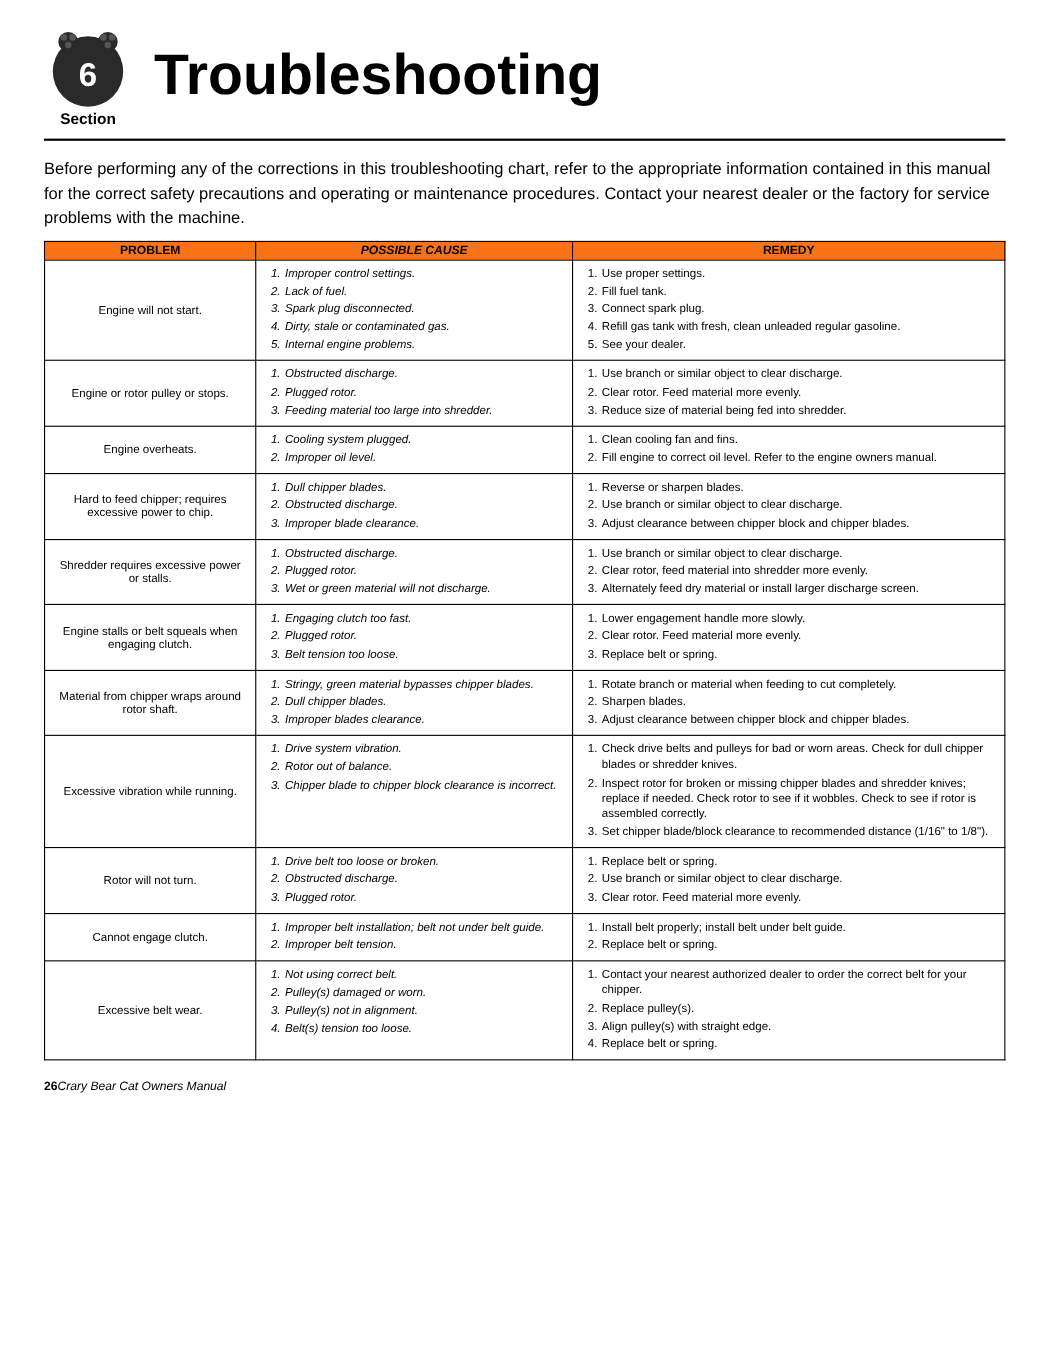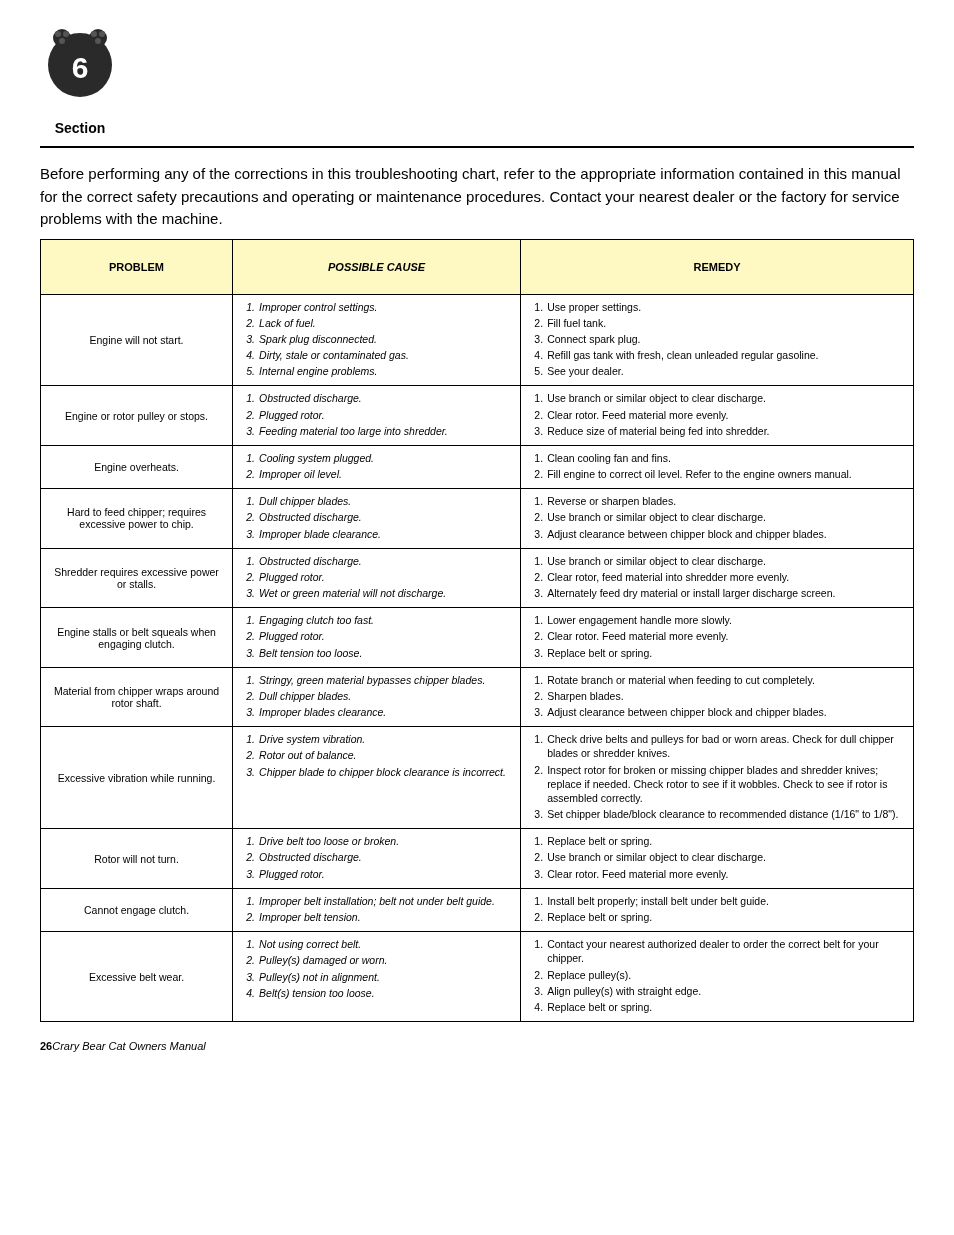--- a/index.html
+++ b/index.html
@@ -23,21 +23,21 @@
       align-items: center;
       margin-right: 20px;
     }
     .bear-logo {
       width: 80px;
       height: 80px;
     }
     .section-label {
       font-size: 14px;
       font-weight: bold;
-      margin-top: 20px;
+      margin-top: 0;
     }
     .title {
       font-size: 52px;
       font-weight: bold;
       line-height: 1;
       align-self: center;
     }
     .header-rule {
       border: none;
       border-top: 2px solid #000;
@@ -48,25 +48,25 @@
       line-height: 1.5;
       margin-bottom: 8px;
     }
     table {
       width: 100%;
       border-collapse: collapse;
       font-size: 10.5px;
     }
     thead th {
       border: 1px solid #000;
-      padding: 21px 8px;
+      padding: 2px 8px;
       text-align: center;
       font-weight: bold;
       font-size: 11px;
-      background: #fef9c3;
+      background: #f97316;
       text-transform: uppercase;
     }
     td {
       border: 1px solid #000;
       padding: 5px 8px;
       vertical-align: top;
     }
     .problem-col {
       width: 22%;
       text-align: center;
@@ -122,20 +122,21 @@
 
       <circle cx="18" cy="14" r="3" fill="#555"></circle>
       <circle cx="26" cy="14" r="3" fill="#555"></circle>
       <circle cx="22" cy="21" r="3" fill="#555"></circle>
       <circle cx="54" cy="14" r="3" fill="#555"></circle>
       <circle cx="62" cy="14" r="3" fill="#555"></circle>
       <circle cx="58" cy="21" r="3" fill="#555"></circle>
     </svg>
     <span class="section-label">Section</span>
   </div>
+  <div class="title">Troubleshooting</div>
 </div>
 
 <hr class="header-rule">
 
 <p class="intro-text">Before performing any of the corrections in this troubleshooting chart, refer to the appropriate information contained in this manual for the correct safety precautions and operating or maintenance procedures.  Contact your nearest dealer or the factory for service problems with the machine.</p>
 
 <table>
   <thead>
     <tr>
       <th class="problem-col">PROBLEM</th>

